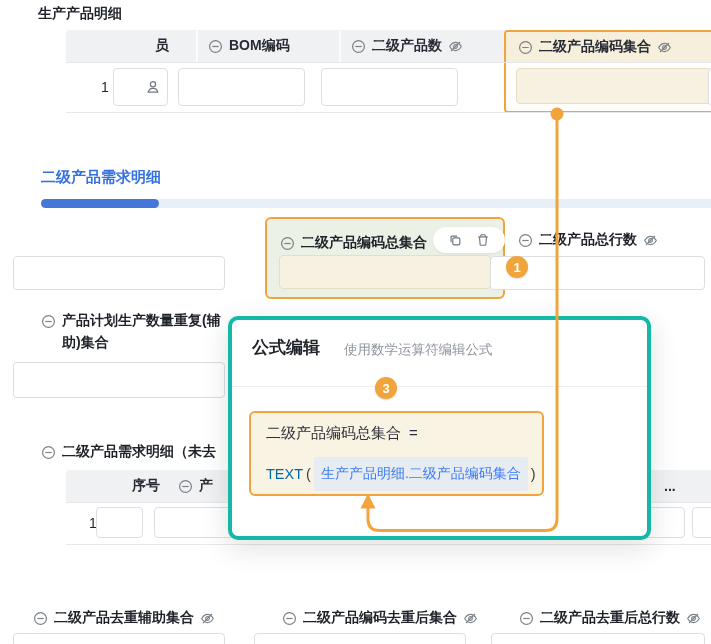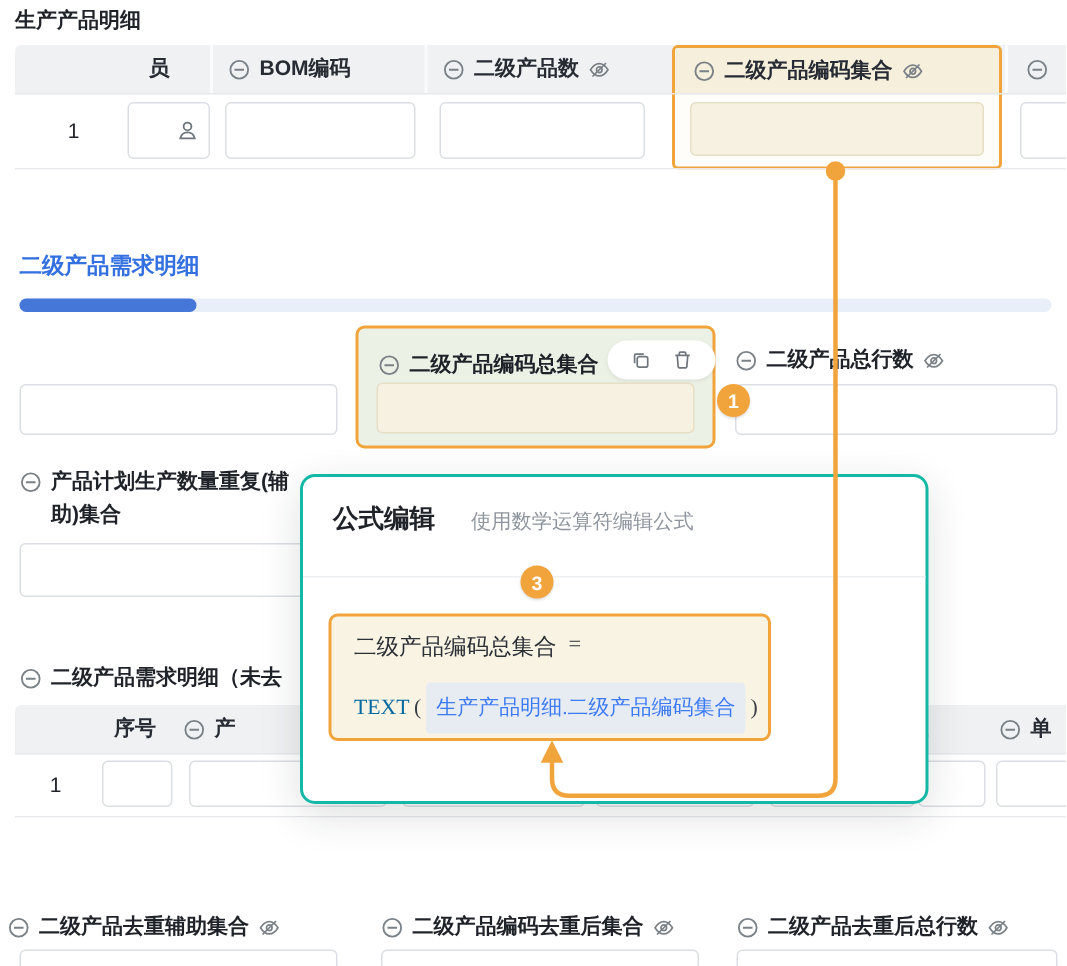--- a/index.html
+++ b/index.html
@@ -1,38 +1,38 @@
 <!DOCTYPE html>
 <html><head>
 <meta charset="utf-8">
 <style>
   html,body{margin:0;padding:0;background:#fff;}
   .page{position:relative;width:711px;height:644px;background:#fff;overflow:hidden;
         font-family:"Liberation Sans","DejaVu Sans",sans-serif;color:#1F2329;}
-  .abs{position:absolute;}
+  .abs{position:absolute;margin-left:28px;}
   .sec-title{font-size:14px;font-weight:700;color:#1F2329;white-space:nowrap;}
   .lbl{display:flex;align-items:center;gap:6px;font-size:14px;font-weight:700;color:#1F2329;white-space:nowrap;}
   .hcell{display:flex;align-items:center;gap:6px;font-size:14px;font-weight:600;color:#272C34;white-space:nowrap;}
   .inp{position:absolute;background:#fff;border:1px solid #DBDEE3;border-radius:4px;box-sizing:border-box;}
   .inp.beige{background:#F7F1E1;border-color:#E6DEC5;}
   .icn{display:inline-flex;color:#7A8187;flex:none;line-height:0;}
   .head-band{background:#F0F1F3;}
   .hline{background:#E6E8EB;height:1px;}
   .vdiv{background:#FAFBFC;width:2px;}
   .rownum{font-size:14px;color:#1F2329;text-align:center;}
   .tab-label{font-size:15px;font-weight:700;color:#3370E0;white-space:nowrap;}
   .track{background:#E9EFF8;border-radius:5px;}
   .pill-scroll{background:#4577D9;border-radius:5px;}
   .sel-card{background:#ECF1E6;border:2px solid #F2A43C;border-radius:6px;box-sizing:border-box;}
   .tool-pill{background:#fff;border-radius:13px;display:flex;align-items:center;justify-content:space-evenly;
              box-shadow:0 1px 3px rgba(0,0,0,0.08);}
   .badge{width:22px;height:22px;border-radius:50%;background:#F2A43C;color:#fff;font-size:13px;font-weight:700;
          display:flex;align-items:center;justify-content:center;z-index:100;box-shadow:0 1px 2px rgba(0,0,0,.15);}
-  .popup{background:#fff;border-radius:10px;border:2px solid #14b8a6;z-index:50;
-         box-shadow:0 8px 28px rgba(31,35,41,0.14);font-family:Liberation Serif, serif;}
+  .popup{background:#fff;border-radius:10px;border:4px solid #14b8a6;z-index:50;
+         box-shadow:0 8px 28px rgba(31,35,41,0.14);}
   .popup-title{font-size:17px;font-weight:700;color:#1F2329;white-space:nowrap;}
   .popup-sub{font-size:13.5px;color:#8F959E;white-space:nowrap;}
   .fbox{background:#F9F3E3;border:2px solid #F2A43C;border-radius:6px;box-sizing:border-box;}
   .ftarget{font-size:15px;font-weight:500;color:#2B2F36;white-space:nowrap;}
   .fline{display:flex;align-items:center;gap:3px;font-size:14.5px;white-space:nowrap;}
   .kw{color:#0369a1;}
   .paren{color:#3A3F47;}
   .chip{background:#E7EBF2;color:#3D7BF5;border-radius:3px;padding:8px 7px;font-size:14px;white-space:nowrap;}
   .orange-col{border:2px solid #F2A43C;border-radius:4px;box-sizing:border-box;overflow:hidden;background:#FEFDF9;}
   .orange-col-head{background:#F5EFDC;display:flex;align-items:center;gap:6px;

